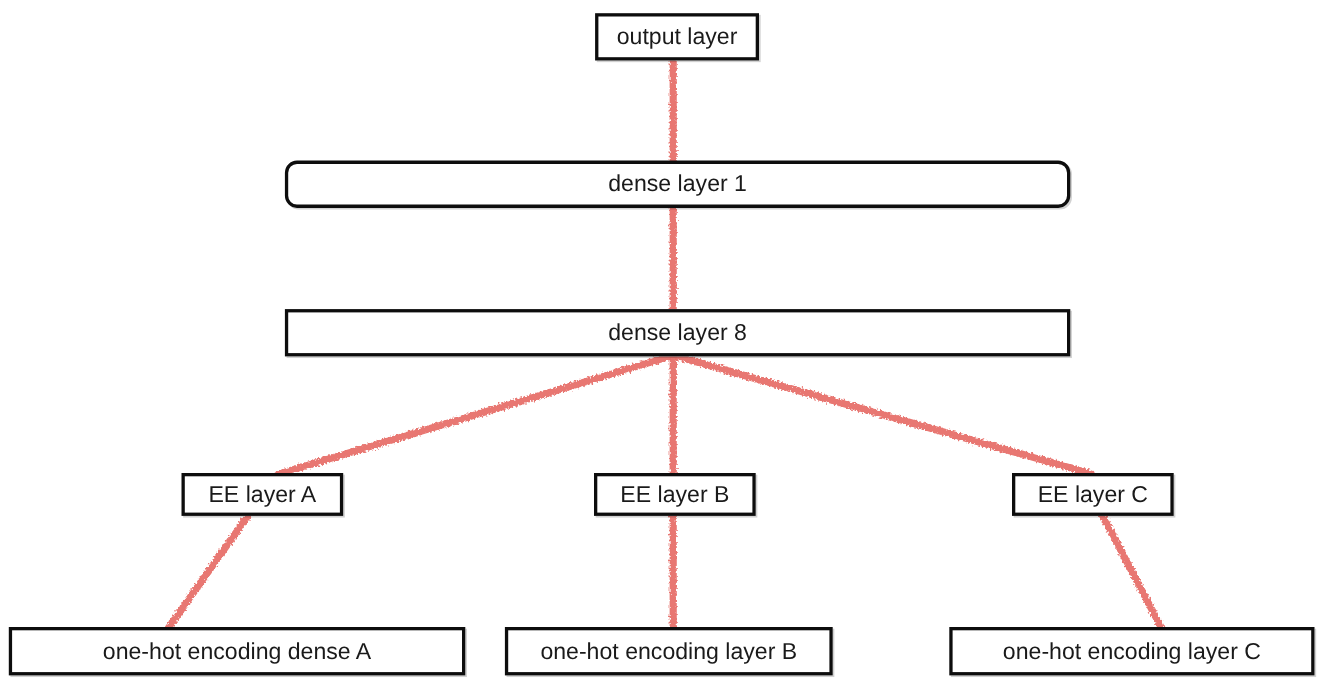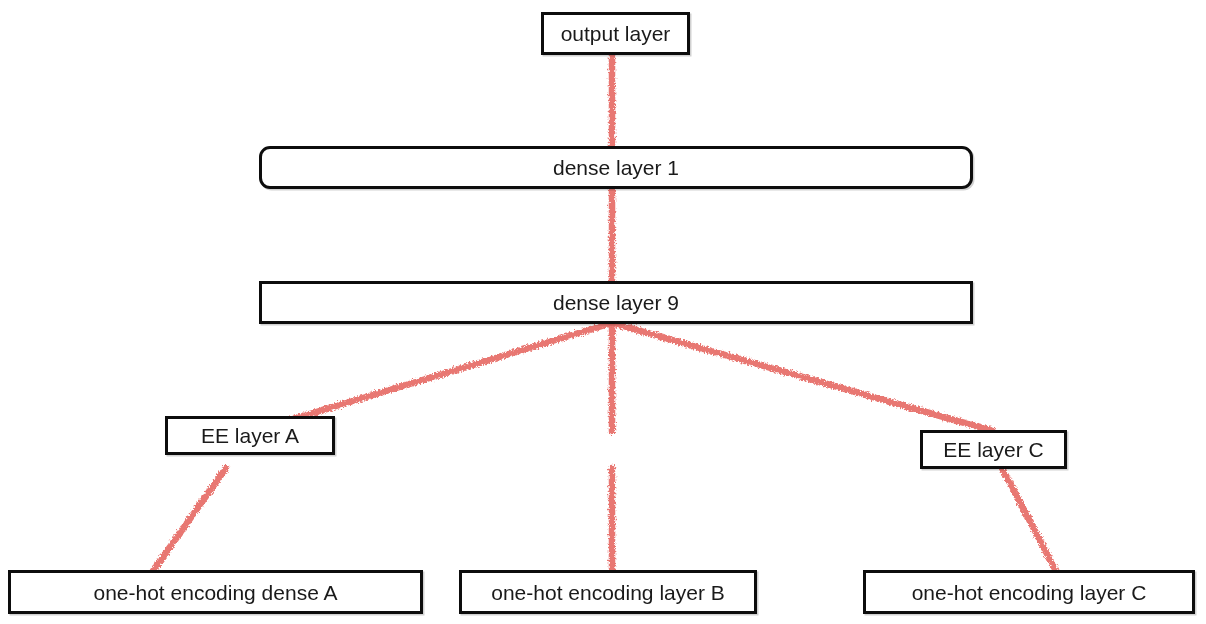--- a/index.html
+++ b/index.html
@@ -67,24 +67,25 @@
       <line class="edge" x1="226" y1="468" x2="153" y2="571"></line>
       <line class="edge" x1="612" y1="468" x2="612" y2="571"></line>
       <line class="edge" x1="1002" y1="468" x2="1056" y2="571"></line>
     </g>
   </svg>
 
   <div class="node" style="left:541px; top:12px;  width:149px; height:43px;">output layer</div>
 
   <div class="node" style="left:259px; top:146px; width:714px; height:43px;border-radius:11px;">dense layer 1</div>
 
-  <div class="node" style="left:259px; top:281px; width:714px; height:43px;">dense layer 9</div>
+  <div class="node" style="left:259px; top:281px; width:714px; height:43px;">dense layer 8</div>
 
-  <div class="node" style="left:165px; top:416px; width:170px; height:39px;">EE layer A</div>
+  <div class="node" style="left:165px; top:430px; width:147px; height:39px;">EE layer A</div>
 
+  <div class="node" style="left:540px; top:430px; width:147px; height:39px;">EE layer B</div>
 
   <div class="node" style="left:920px; top:430px; width:147px; height:39px;text-align:right;">EE layer C</div>
 
   <div class="node" style="left:8px;   top:570px; width:415px; height:44px;">one-hot encoding dense A</div>
 
   <div class="node" style="left:459px; top:570px; width:298px; height:44px;">one-hot encoding layer B</div>
 
   <div class="node" style="left:863px; top:570px; width:332px; height:44px;">one-hot encoding layer C</div>
 
 </div>

